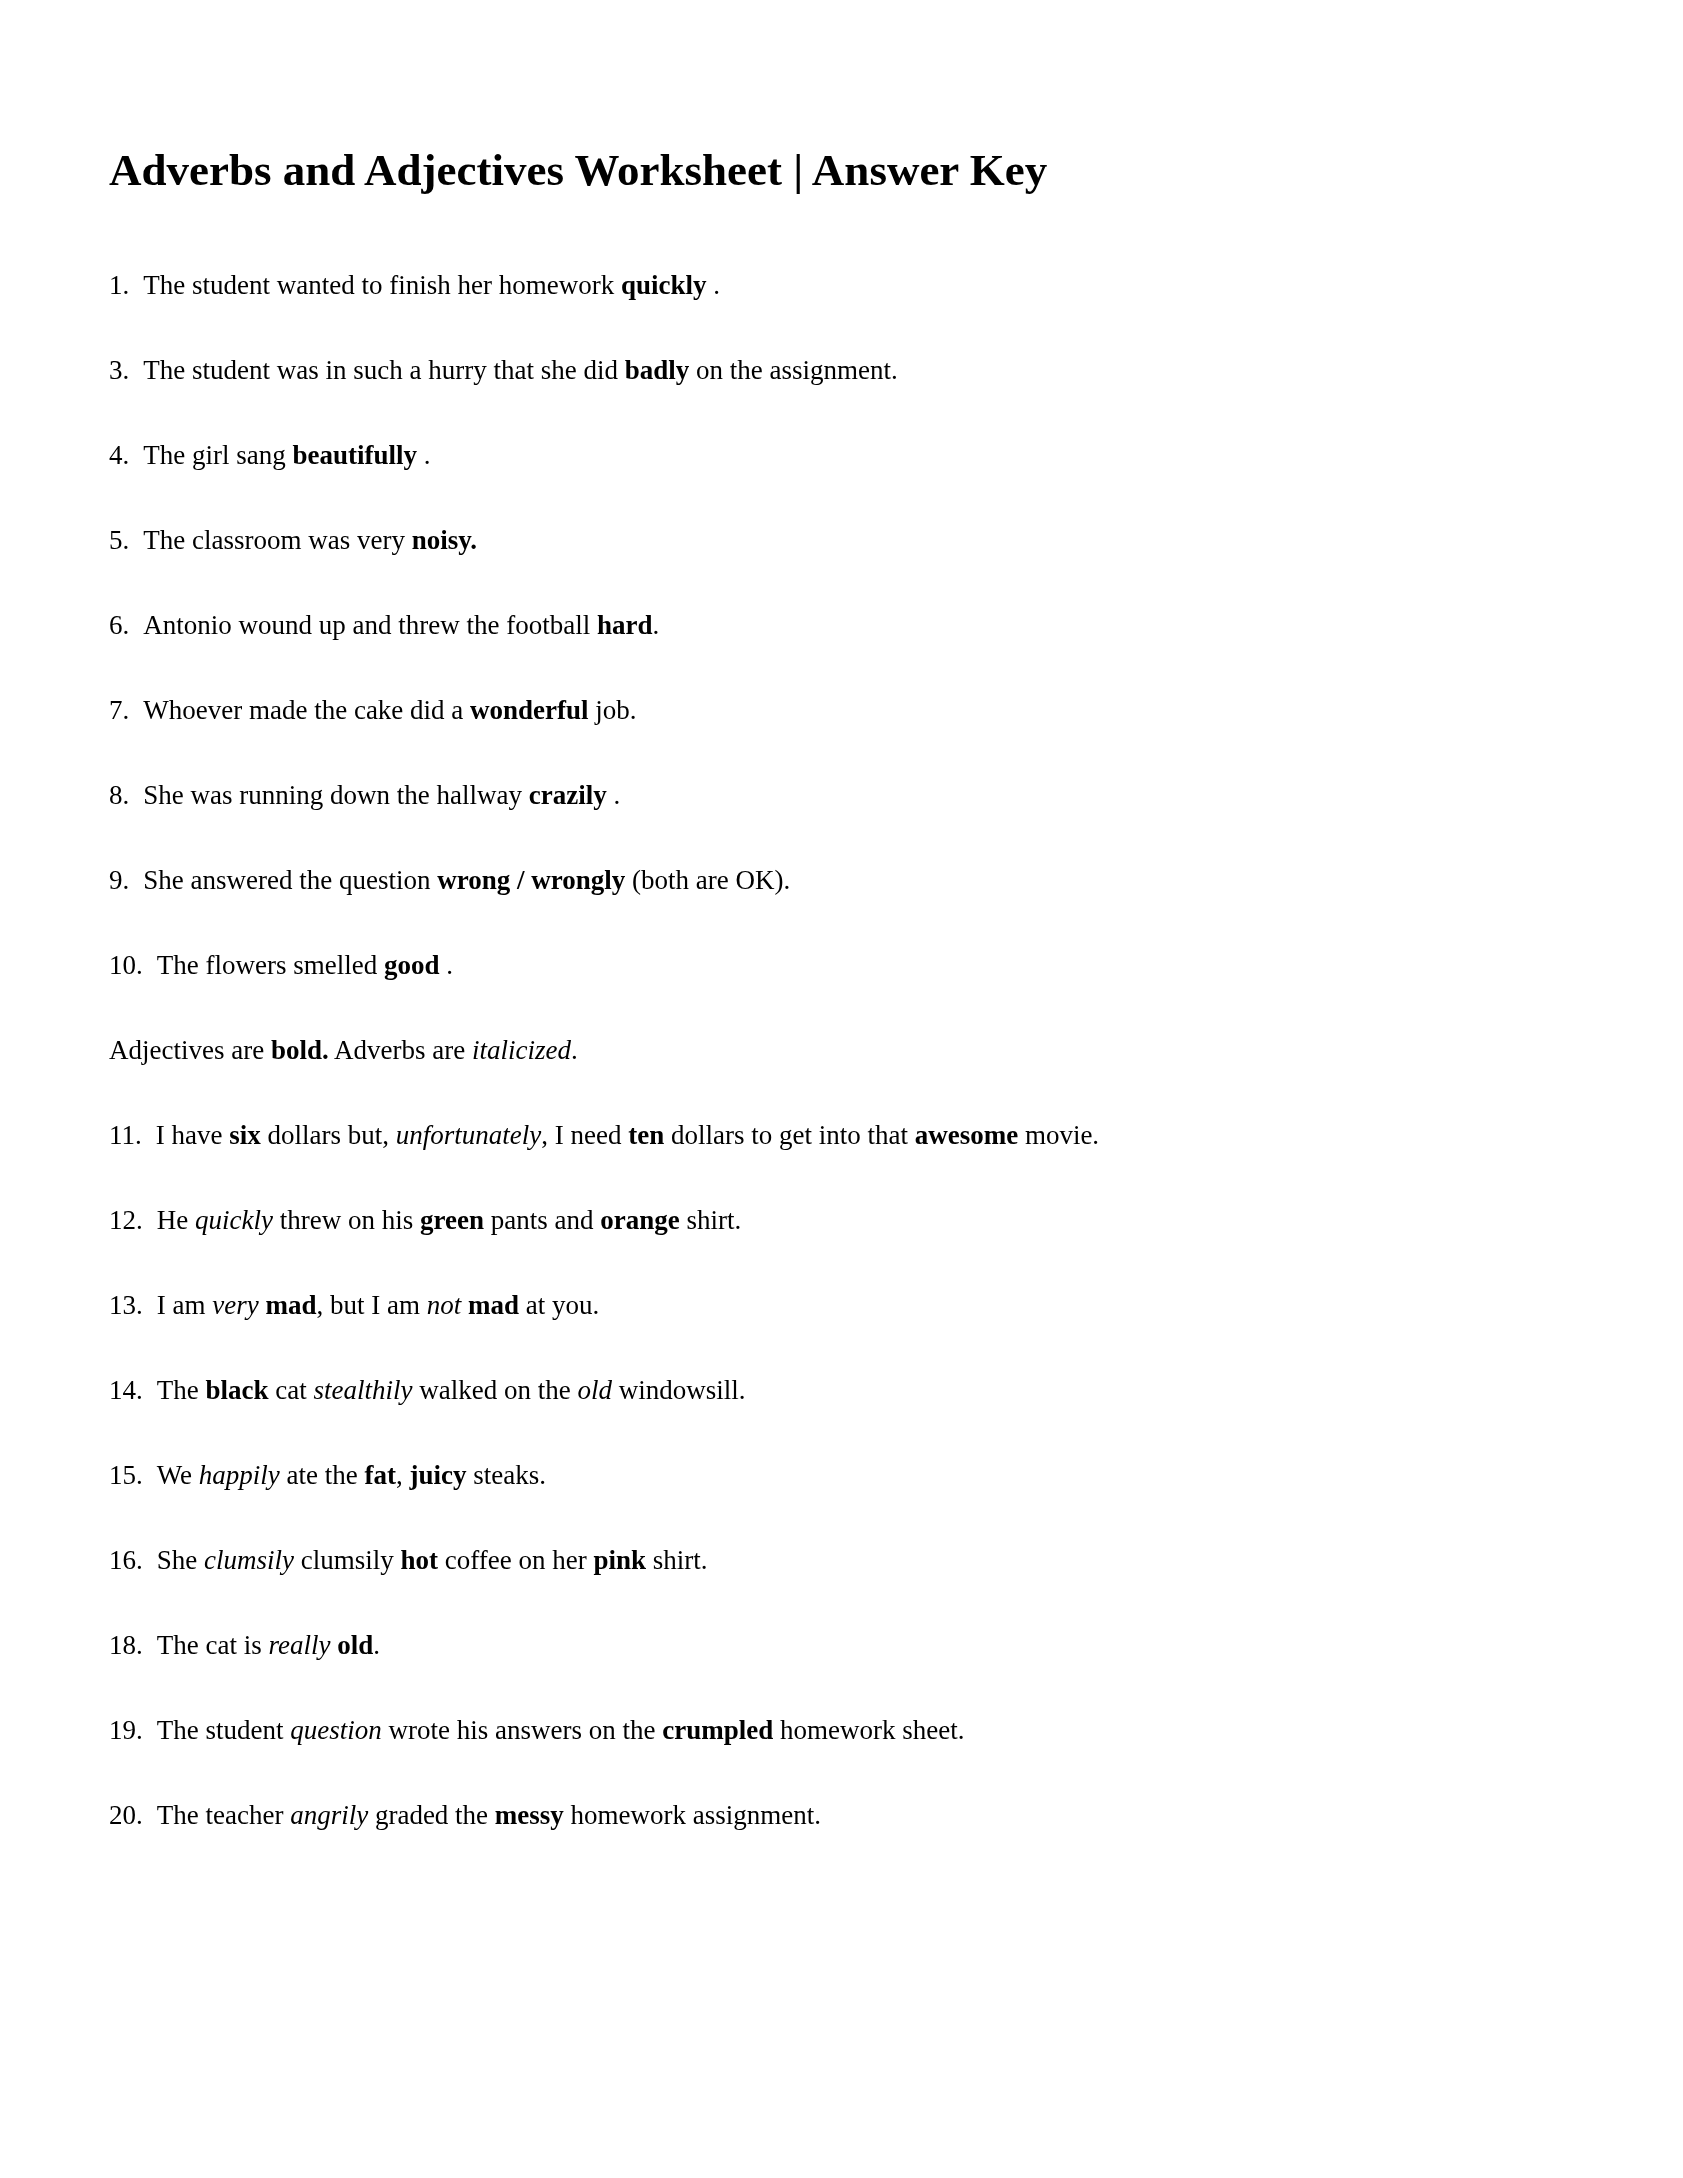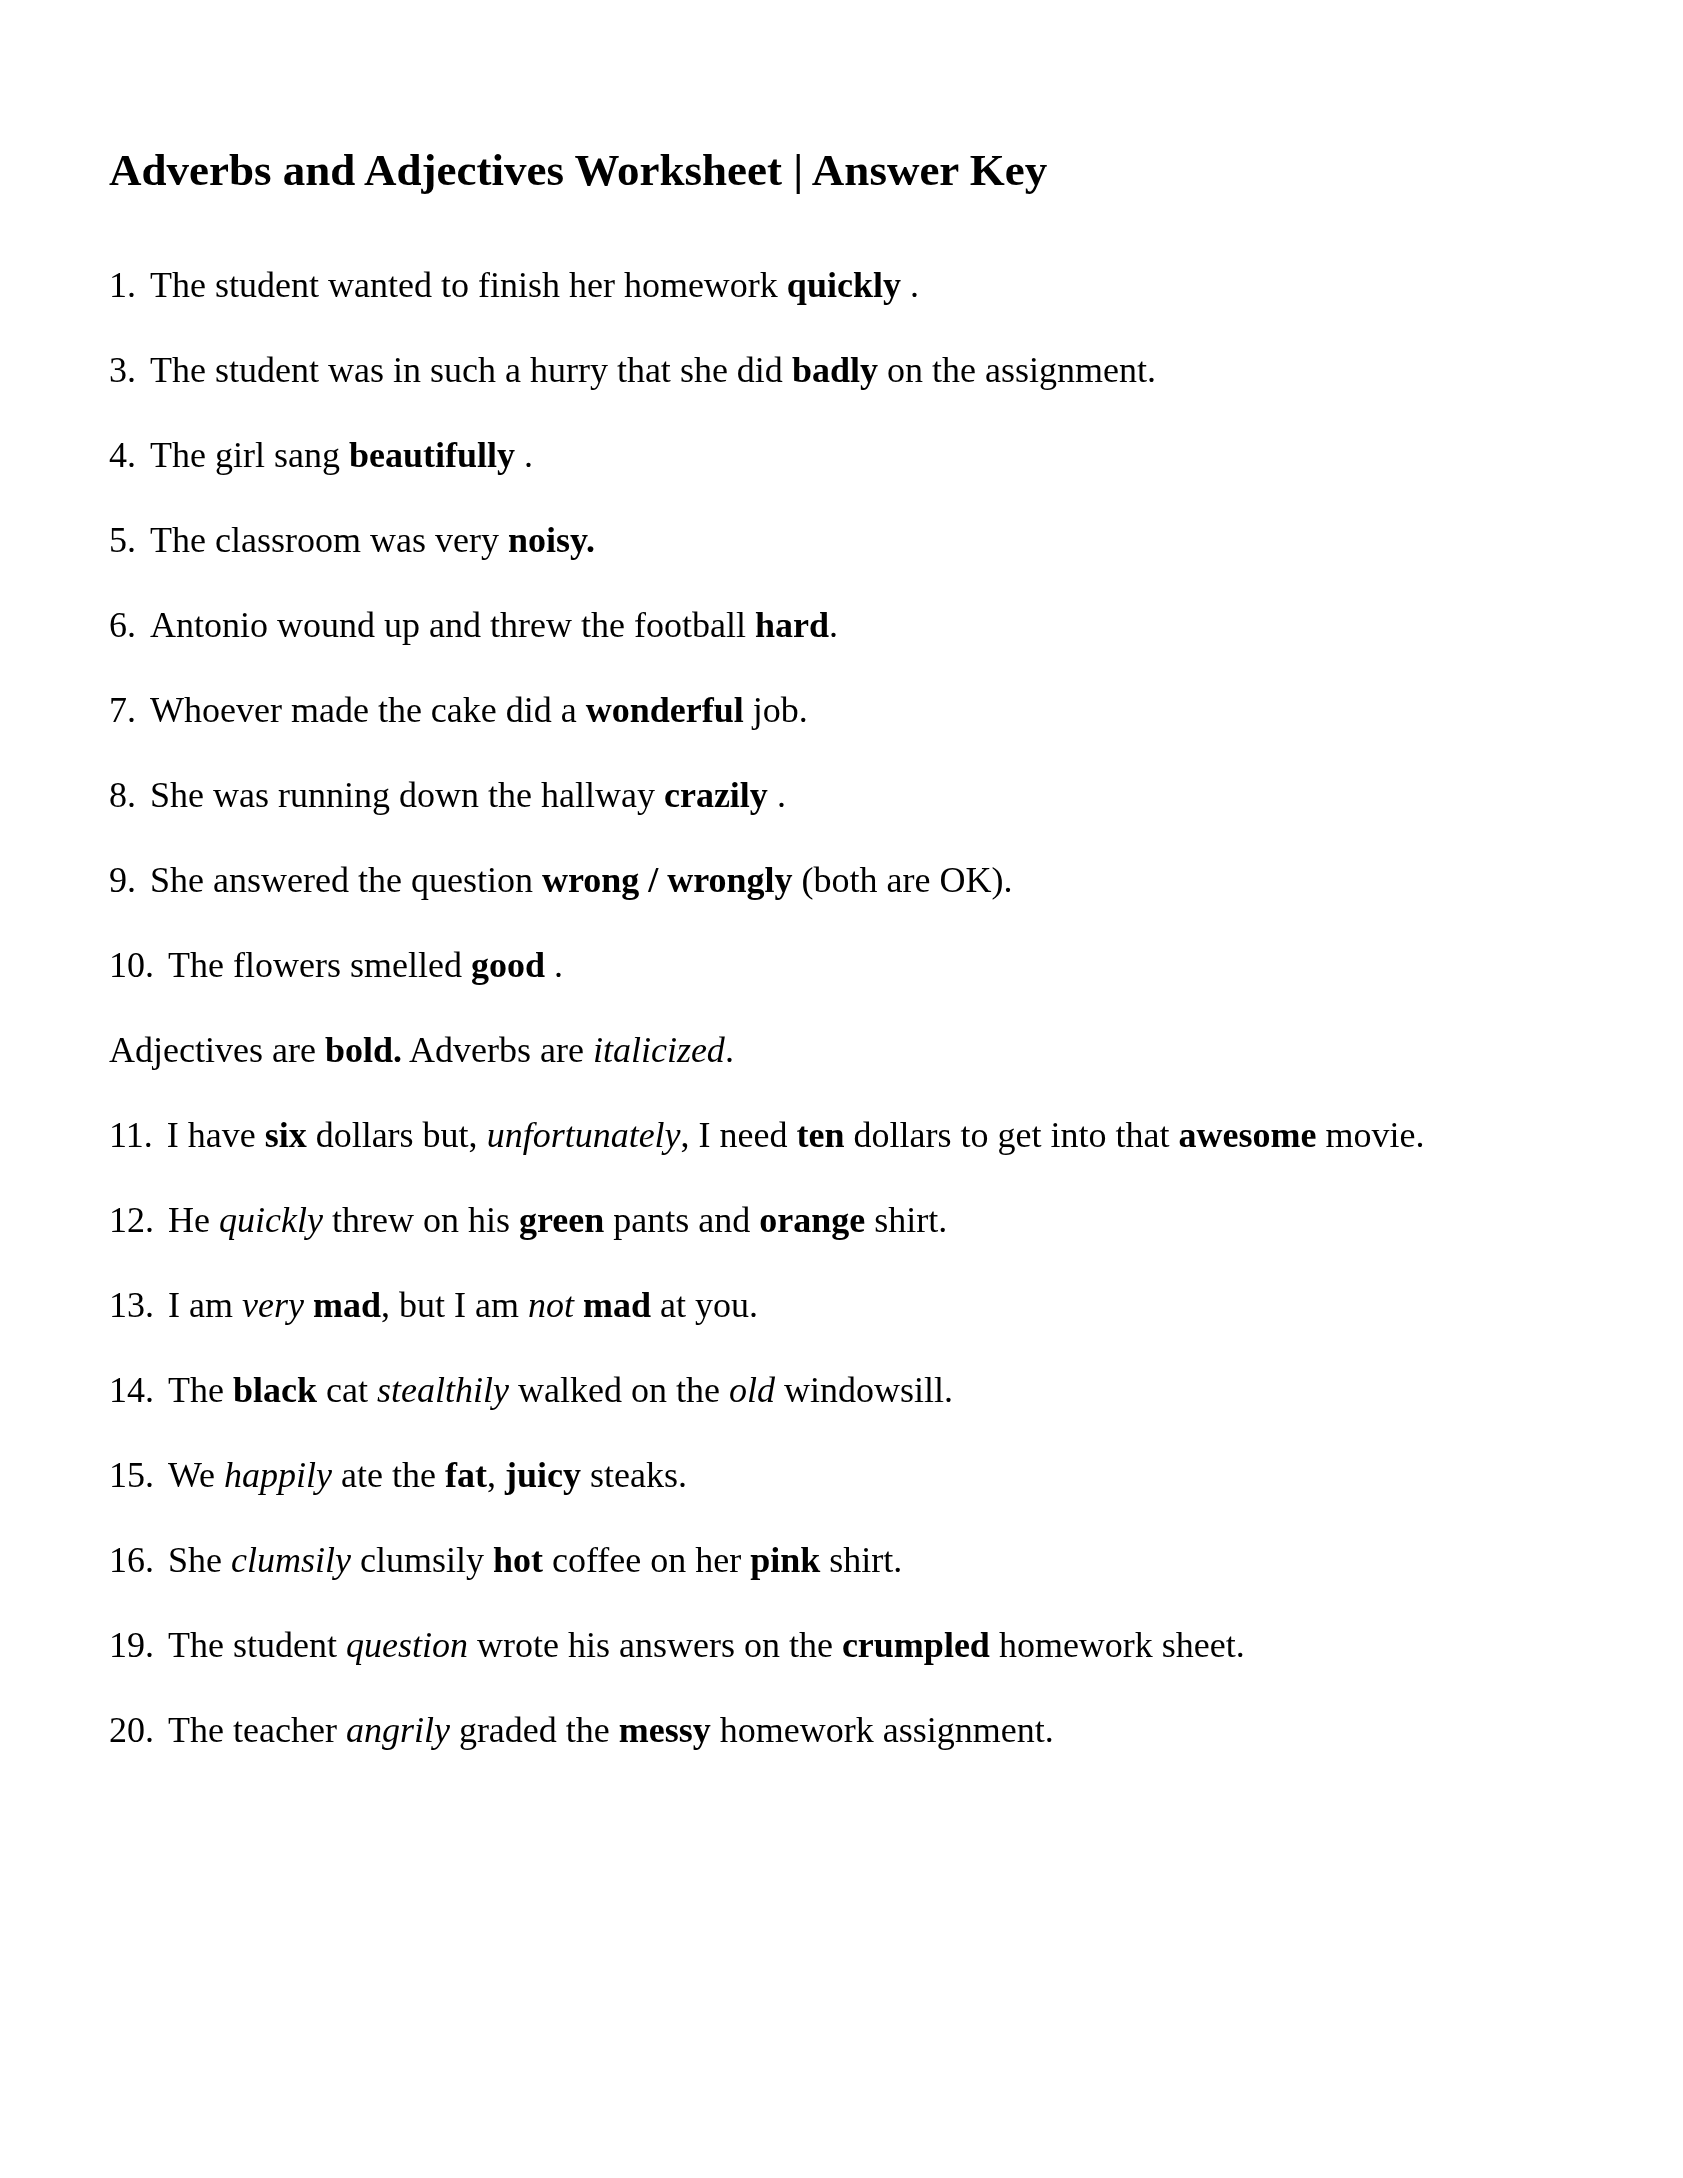--- a/index.html
+++ b/index.html
@@ -22,21 +22,21 @@
     font-weight: bold;
     line-height: 1.12;
     margin: 0 0 73px 0;
     letter-spacing: 0px;
   }
   .rows {
     margin: 0;
     padding: 0;
   }
   .row {
-    font-size: 36px;
+    font-size: 27px;
     line-height: 34px;
     margin: 0 0 51px 0;
   }
   .row .num {
     display: inline-block;
     margin-right: 14px;
   }
   .seg-n { font-weight: normal; font-style: normal; }
   .seg-b { font-weight: bold; font-style: normal; }
   .seg-i { font-style: italic; font-weight: normal; }
@@ -56,17 +56,18 @@
       <div class="row"><span class="num">8.</span><span class="sentence"><span class="seg-n">She was running down the hallway </span><span class="seg-b">crazily</span><span class="seg-n"> .</span></span></div>
       <div class="row"><span class="num">9.</span><span class="sentence"><span class="seg-n">She answered the question </span><span class="seg-b">wrong / wrongly</span><span class="seg-n"> (both are OK).</span></span></div>
       <div class="row"><span class="num">10.</span><span class="sentence"><span class="seg-n">The flowers smelled </span><span class="seg-b">good</span><span class="seg-n"> .</span></span></div>
       <div class="row note"><span class="sentence"><span class="seg-n">Adjectives are </span><span class="seg-b">bold.</span><span class="seg-n"> Adverbs are </span><span class="seg-i">italicized</span><span class="seg-n">.</span></span></div>
       <div class="row"><span class="num">11.</span><span class="sentence"><span class="seg-n">I have </span><span class="seg-b">six</span><span class="seg-n"> dollars but, </span><span class="seg-i">unfortunately</span><span class="seg-n">, I need </span><span class="seg-b">ten</span><span class="seg-n"> dollars to get into that </span><span class="seg-b">awesome</span><span class="seg-n"> movie.</span></span></div>
       <div class="row"><span class="num">12.</span><span class="sentence"><span class="seg-n">He </span><span class="seg-i">quickly</span><span class="seg-n"> threw on his </span><span class="seg-b">green</span><span class="seg-n"> pants and </span><span class="seg-b">orange</span><span class="seg-n"> shirt.</span></span></div>
       <div class="row"><span class="num">13.</span><span class="sentence"><span class="seg-n">I am </span><span class="seg-i">very</span><span class="seg-n"> </span><span class="seg-b">mad</span><span class="seg-n">, but I am </span><span class="seg-i">not</span><span class="seg-n"> </span><span class="seg-b">mad</span><span class="seg-n"> at you.</span></span></div>
       <div class="row"><span class="num">14.</span><span class="sentence"><span class="seg-n">The </span><span class="seg-b">black</span><span class="seg-n"> cat </span><span class="seg-i">stealthily</span><span class="seg-n"> walked on the </span><span class="seg-i">old</span><span class="seg-n"> windowsill.</span></span></div>
       <div class="row"><span class="num">15.</span><span class="sentence"><span class="seg-n">We </span><span class="seg-i">happily</span><span class="seg-n"> ate the </span><span class="seg-b">fat</span><span class="seg-n">, </span><span class="seg-b">juicy</span><span class="seg-n"> steaks.</span></span></div>
       <div class="row"><span class="num">16.</span><span class="sentence"><span class="seg-n">She </span><span class="seg-i">clumsily</span><span class="seg-n"> clumsily </span><span class="seg-b">hot</span><span class="seg-n"> coffee on her </span><span class="seg-b">pink</span><span class="seg-n"> shirt.</span></span></div>
+      <div class="row"><span class="num">18.</span><span class="sentence"><span class="seg-n">The cat is </span><span class="seg-i">really</span><span class="seg-n"> </span><span class="seg-b">old</span><span class="seg-n">.</span></span></div>
       <div class="row"><span class="num">19.</span><span class="sentence"><span class="seg-n">The student </span><span class="seg-i">question</span><span class="seg-n"> wrote his answers on the </span><span class="seg-b">crumpled</span><span class="seg-n"> homework sheet.</span></span></div>
       <div class="row"><span class="num">20.</span><span class="sentence"><span class="seg-n">The teacher </span><span class="seg-i">angrily</span><span class="seg-n"> graded the </span><span class="seg-b">messy</span><span class="seg-n"> homework assignment.</span></span></div>
     </div>
 </div>
 
 
 </body></html>

